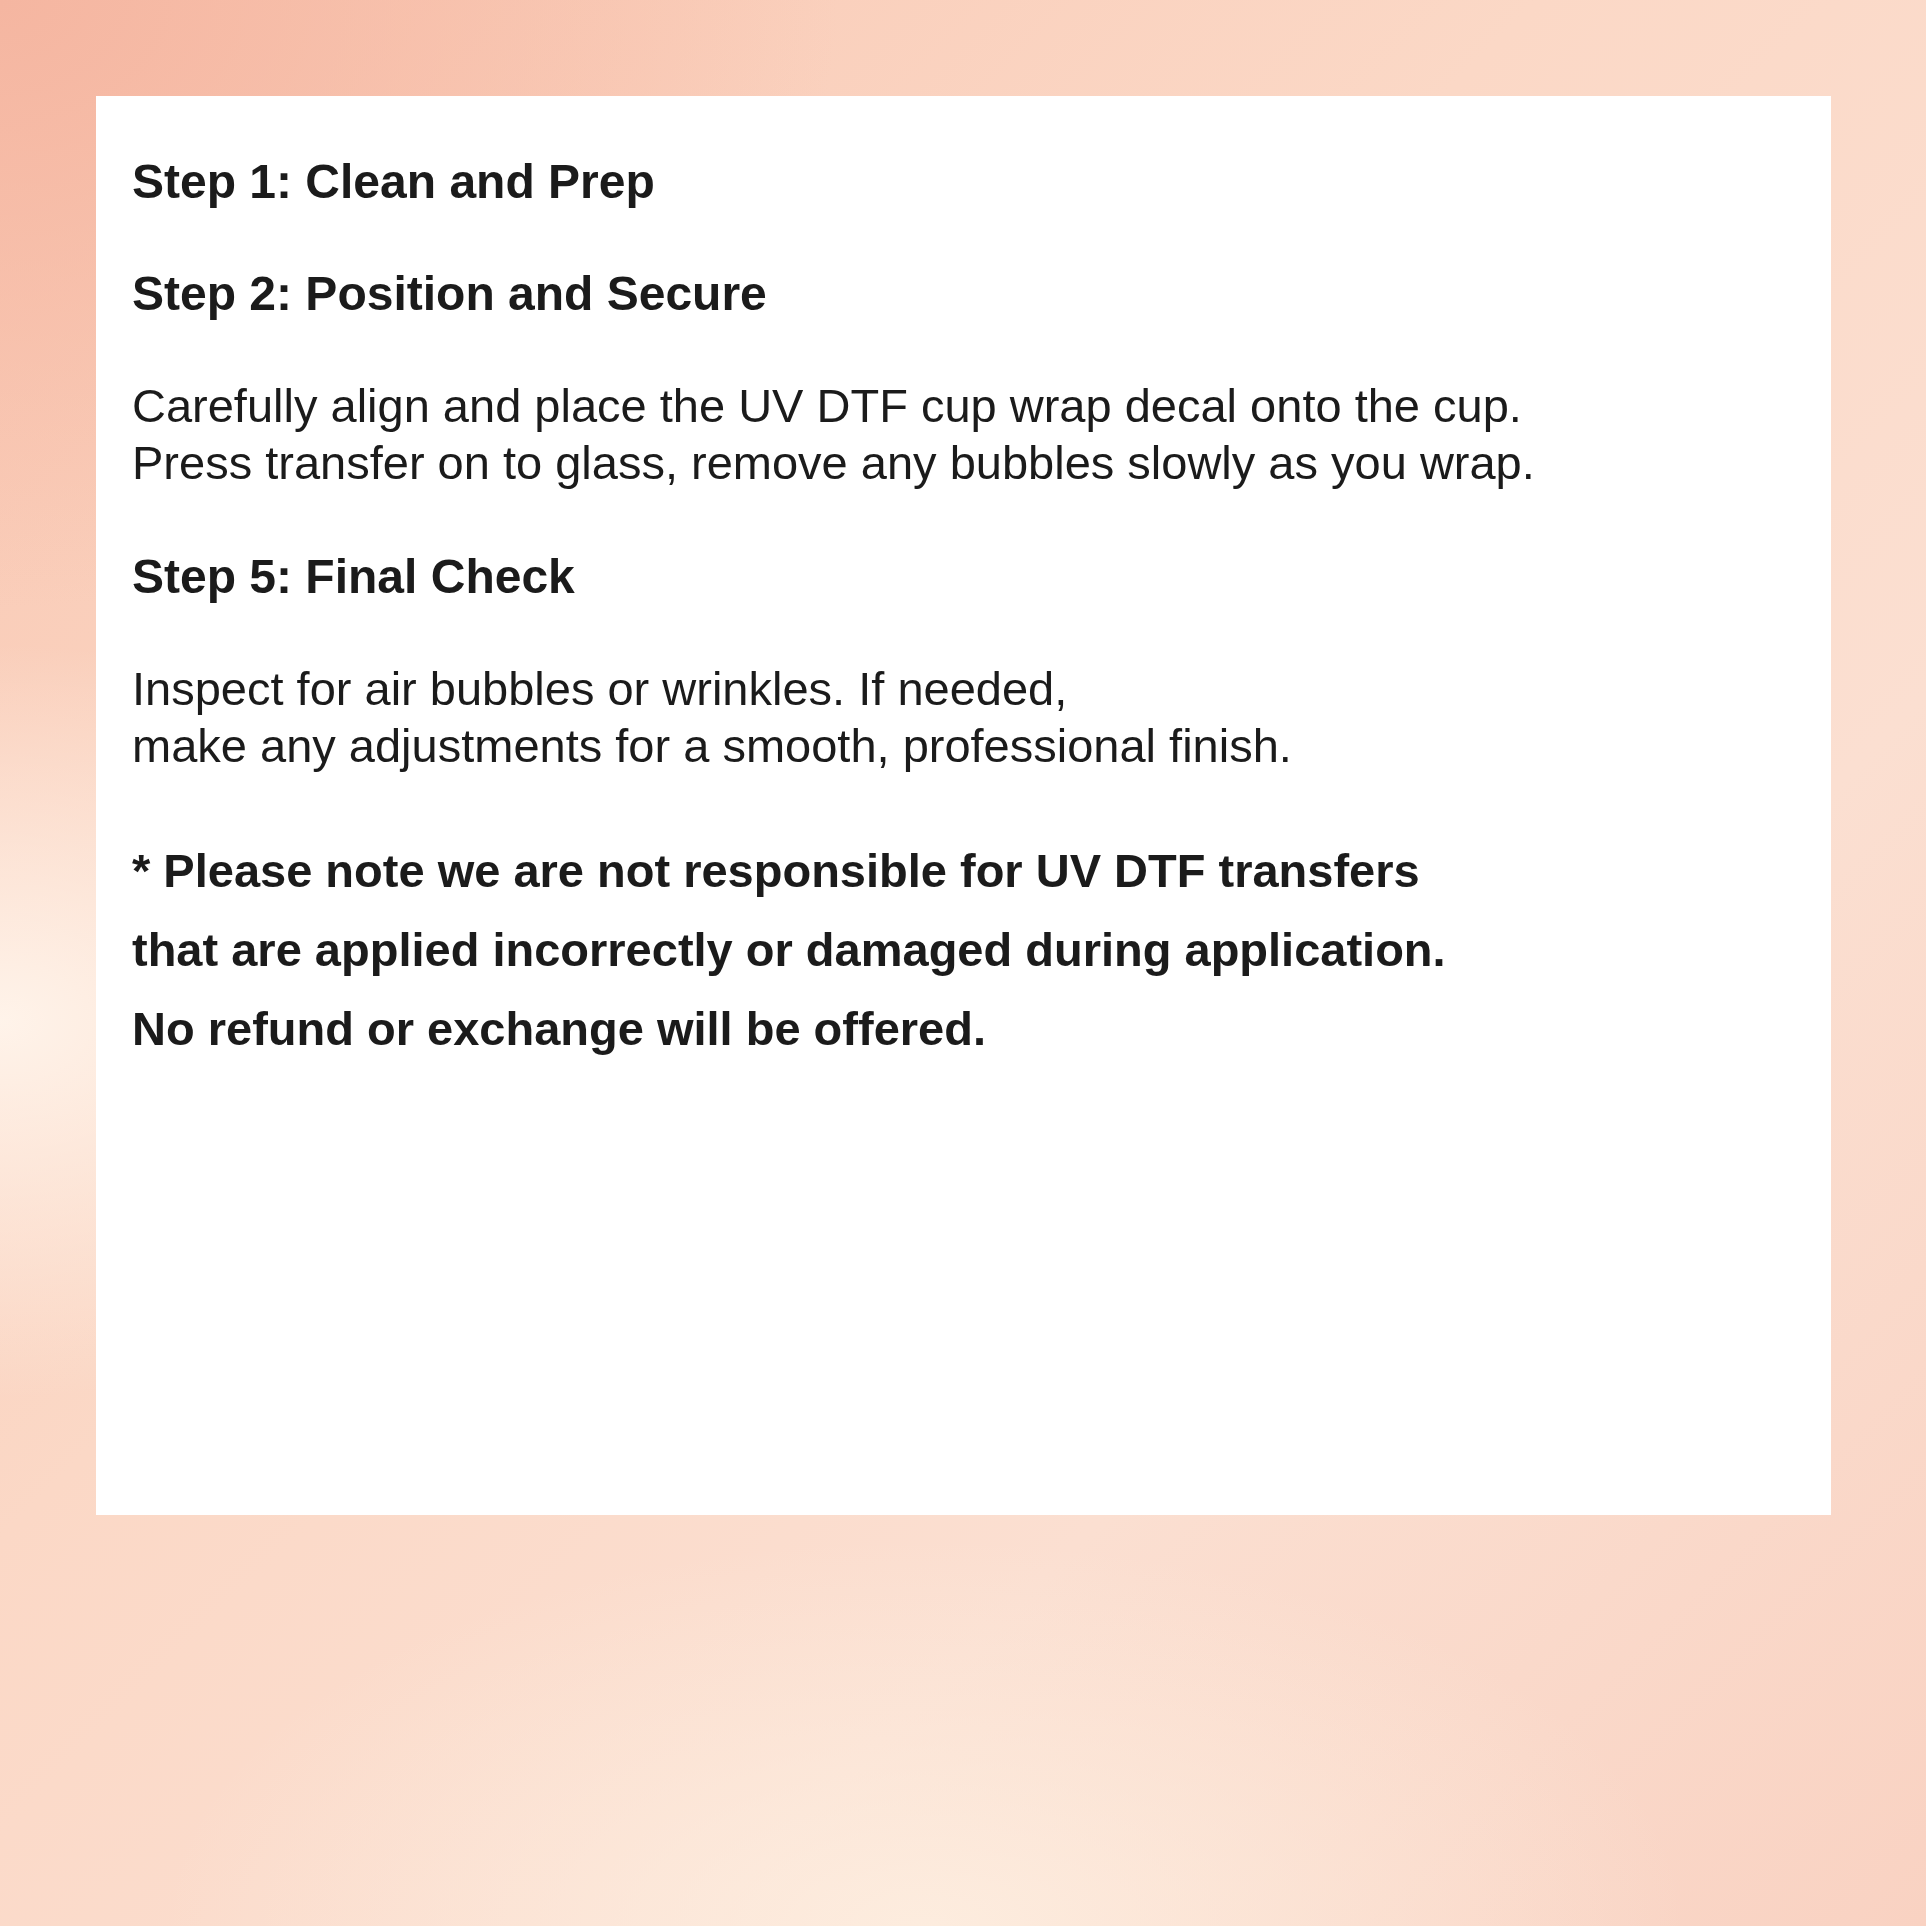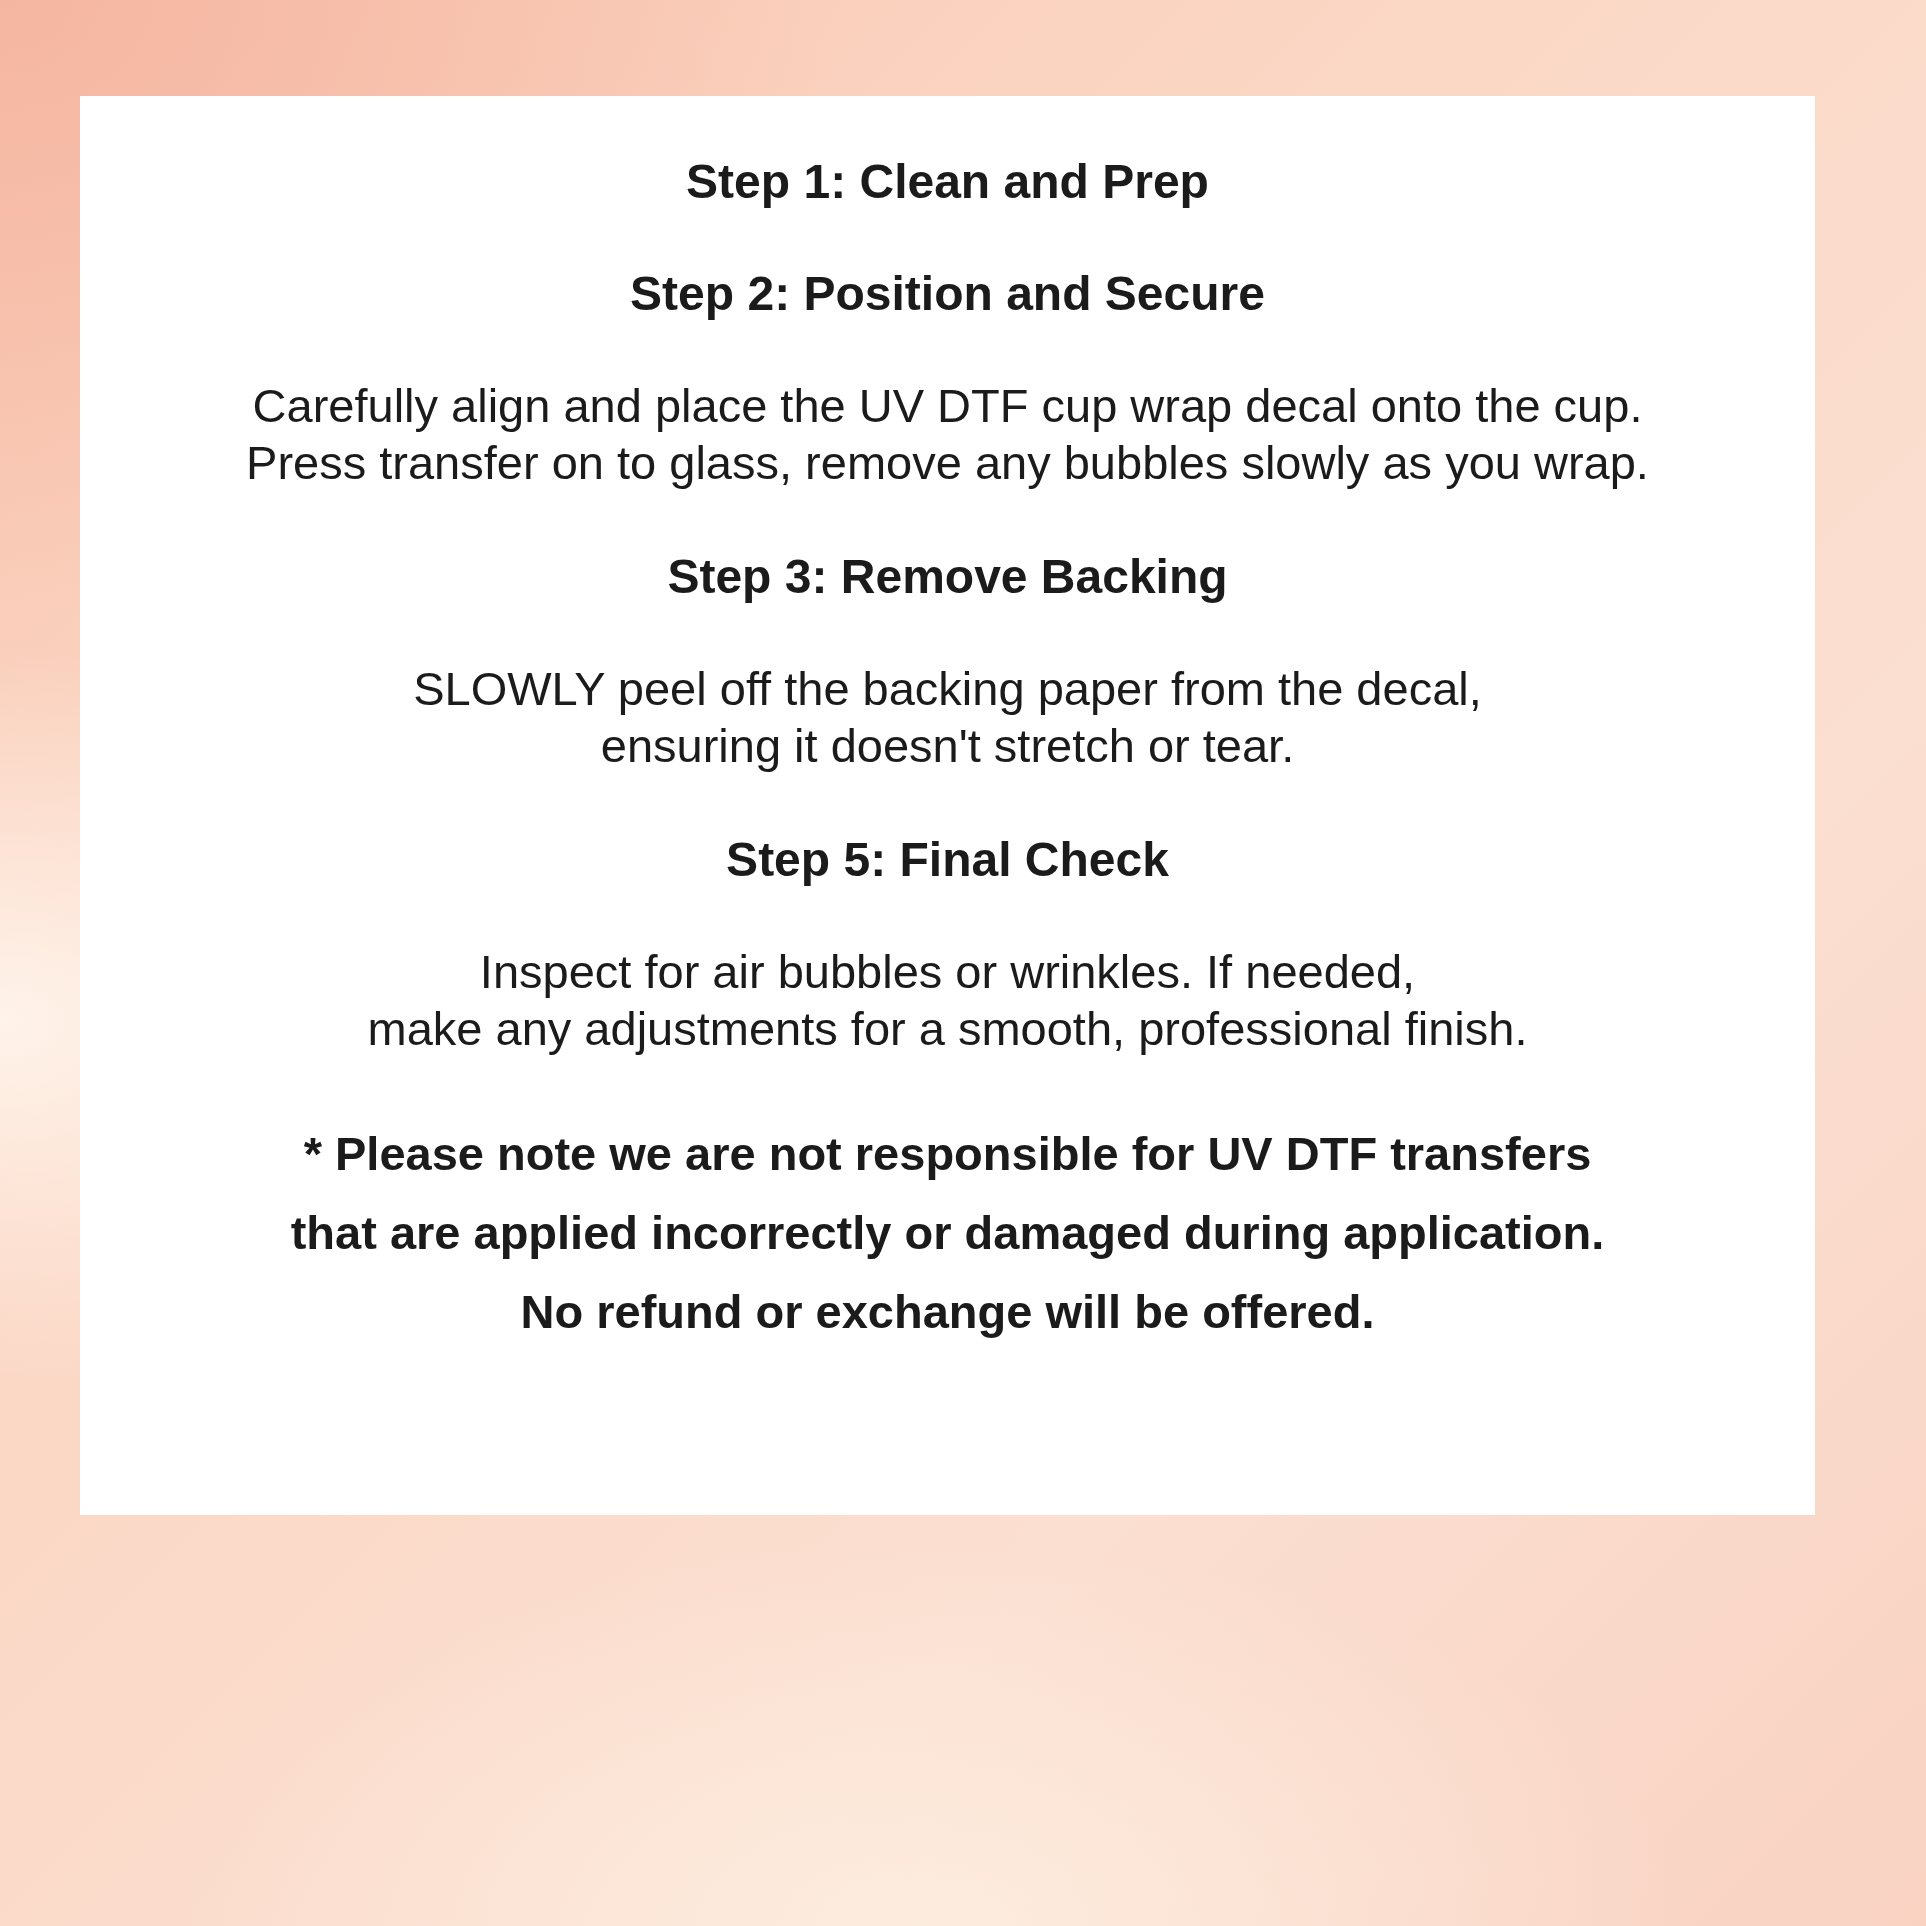--- a/index.html
+++ b/index.html
@@ -9,25 +9,25 @@
     font-family: "Liberation Sans", sans-serif;
     color: #1b1b1b;
     background:
       radial-gradient(ellipse 58% 42% at 0% 0%, #f5b6a1 0%, rgba(245,182,161,0) 75%),
       radial-gradient(ellipse 42% 28% at 0% 53%, rgba(255,245,236,0.95) 0%, rgba(255,245,236,0) 70%),
       radial-gradient(ellipse 55% 28% at 48% 100%, rgba(253,238,224,0.9) 0%, rgba(253,238,224,0) 72%),
       linear-gradient(135deg, #f9c7b2 0%, #fbd8c6 40%, #fbdfd1 68%, #f9d2c2 100%);
   }
   .card {
     position: absolute;
-    left: 80px; top: 96px;
+    left: 96px; top: 96px;
     width: 1735px; height: 1419px;
     background: #ffffff;
     padding: 57px 36px 0;
-    text-align: center;
+    text-align: left;
   }
   h2.step-heading {
     font-size: 48px;
     line-height: 57px;
     font-weight: 700;
     letter-spacing: 0;
     margin: 0 0 55px 0;
   }
   p.step-body {
     font-size: 47px;
@@ -56,27 +56,20 @@
   </section>
 
   <section>
     <h2 class="step-heading">Step 2: Position and Secure</h2>
     <p class="step-body">
       <span class="lines">Carefully align and place the UV DTF cup wrap decal onto the cup.
 Press transfer on to glass, remove any bubbles slowly as you wrap.</span>
     </p>
   </section>
 
-  <section>
-    <h2 class="step-heading">Step 3: Remove Backing</h2>
-    <p class="step-body">
-      <span class="lines">SLOWLY peel off the backing paper from the decal,
-ensuring  it doesn't stretch or tear.</span>
-    </p>
-  </section>
 
 
   <section>
     <h2 class="step-heading">Step 5: Final Check</h2>
     <p class="step-body">
       <span class="lines">Inspect for air bubbles or wrinkles.  If needed,
 make any adjustments for a smooth, professional finish.</span>
     </p>
   </section>
 

